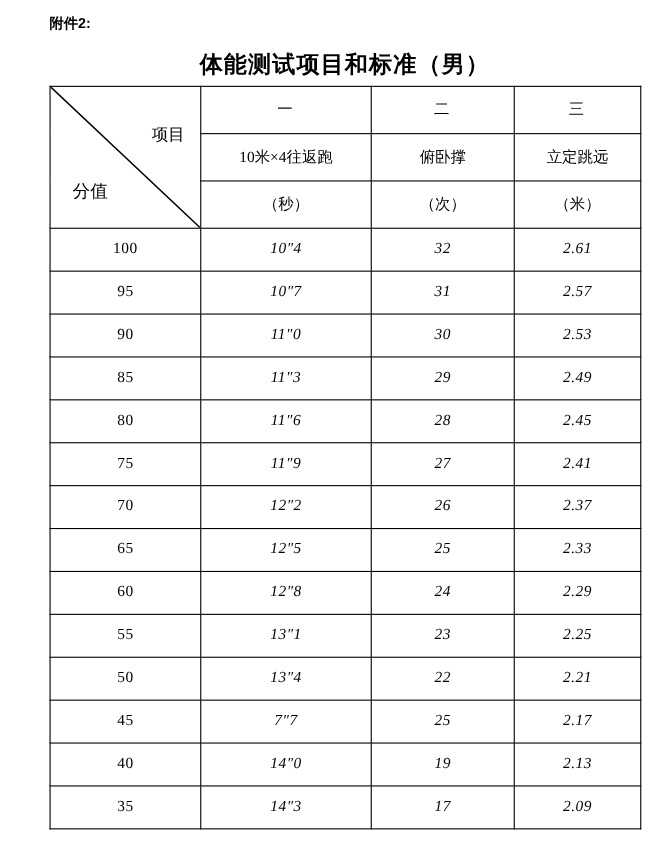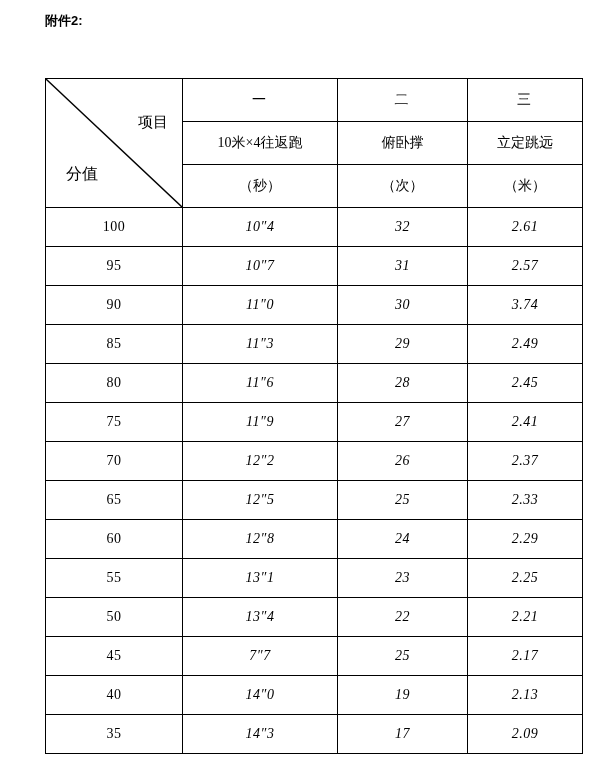--- a/index.html
+++ b/index.html
@@ -119,20 +119,21 @@
     font-style: italic;
   }
 </style>
 </head>
 <body>
 
 <div class="page">
 
   <div class="attachment-label">附件2:</div>
 
+  <div class="doc-title">体能测试项目和标准（男）</div>
 
   <table class="score-table">
     <colgroup>
       <col class="c0">
         <col class="c1">
         <col class="c2">
         <col class="c3">
     </colgroup>
     <tbody>
       <tr>
@@ -169,21 +170,21 @@
       <tr class="data-row">
         <td class="score-cell">95</td>
         <td class="val-cell">10″7</td>
         <td class="val-cell">31</td>
         <td class="val-cell">2.57</td>
       </tr>
       <tr class="data-row">
         <td class="score-cell">90</td>
         <td class="val-cell">11″0</td>
         <td class="val-cell">30</td>
-        <td class="val-cell">3.74</td>
+        <td class="val-cell">2.53</td>
       </tr>
       <tr class="data-row">
         <td class="score-cell">85</td>
         <td class="val-cell">11″3</td>
         <td class="val-cell">29</td>
         <td class="val-cell">2.49</td>
       </tr>
       <tr class="data-row">
         <td class="score-cell">80</td>
         <td class="val-cell">11″6</td>

